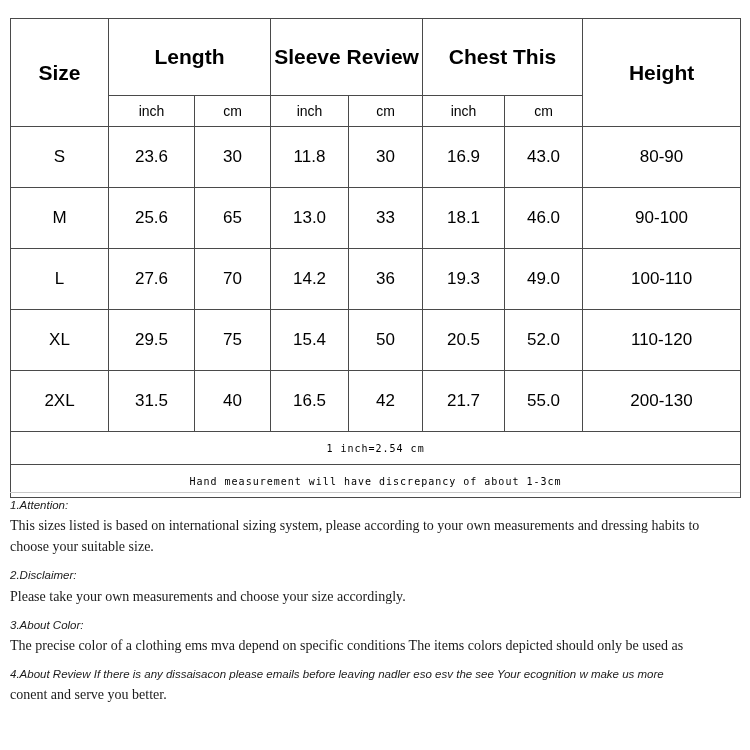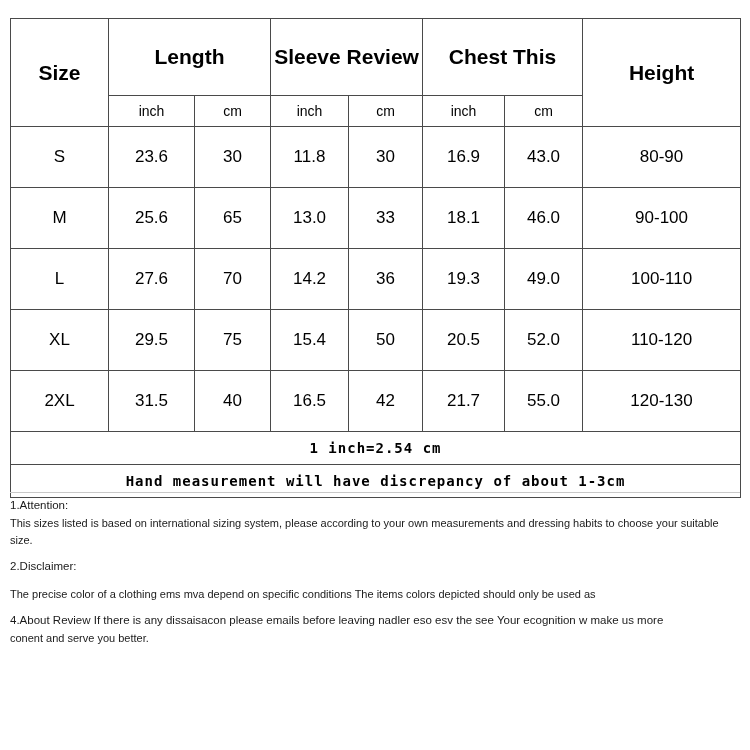--- a/index.html
+++ b/index.html
@@ -54,25 +54,25 @@
     height: 30px;
     padding: 0;
   }
   .data-row td {
     font-size: 17px;
     height: 60px;
     padding: 0;
   }
   .note-row td {
     font-family: "DejaVu Sans Mono", monospace;
-    font-size: 14px;
+    font-size: 10px;
     letter-spacing: 1px;
     height: 32px;
     padding: 0;
-    font-weight: bold;
+    font-weight: normal;
     background: #ffffff;
   }
 
   
   .col-size   { width: 98px; }
   .col-inch   { width: 86px; }
   .col-cm     { width: 76px; }
   .col-sl-in  { width: 78px; }
   .col-sl-cm  { width: 74px; }
   .col-cw-in  { width: 82px; }
@@ -97,23 +97,25 @@
     font-size: 11.5px;
     line-height: 1.5;
     color: #1a1a1a;
   }
   .note-block {
     margin-bottom: 10px;
   }
   .note-title {
     font-size: 11.5px;
     margin-bottom: 1px;
+    font-style: italic;
   }
   .note-line {
-    font-size: 11px;
+    font-size: 14px;
+    font-family: Liberation Serif, serif;
   }
 </style>
 </head>
 <body>
 
 <div class="page">
 
   <div class="table-wrap">
     <table class="size-table">
       <colgroup>
@@ -184,21 +186,21 @@
           <td>110-120</td>
         </tr>
         <tr class="data-row">
           <td>2XL</td>
           <td>31.5</td>
           <td>40</td>
           <td>16.5</td>
           <td>42</td>
           <td>21.7</td>
           <td>55.0</td>
-          <td>120-130</td>
+          <td>200-130</td>
         </tr>
 
         <tr class="note-row">
           <td colspan="8">1 inch=2.54 cm</td>
         </tr>
         <tr class="note-row">
           <td colspan="8">Hand measurement will have discrepancy of about 1-3cm</td>
         </tr>
       </tbody>
     </table>
@@ -206,22 +208,24 @@
 
   <div class="divider"></div>
 
   <div class="notes">
     <div class="note-block">
       <div class="note-title">1.Attention:</div>
       <div class="note-line">This sizes listed is based on international sizing system, please according to your own measurements and dressing habits to choose your suitable size.</div>
     </div>
     <div class="note-block">
       <div class="note-title">2.Disclaimer:</div>
-    </div>
-    <div class="note-block">
+      <div class="note-line">Please take your own measurements and choose your size accordingly.</div>
+    </div>
+    <div class="note-block">
+      <div class="note-title">3.About Color:</div>
       <div class="note-line">The precise color of a clothing ems mva depend on specific conditions The items colors depicted should only be used as</div>
     </div>
     <div class="note-block">
       <div class="note-title">4.About Review If there is any dissaisacon please emails before leaving nadler eso esv the see Your ecognition w make us more</div>
       <div class="note-line">conent and serve you better.</div>
     </div>
   </div>
 
 </div>
 

